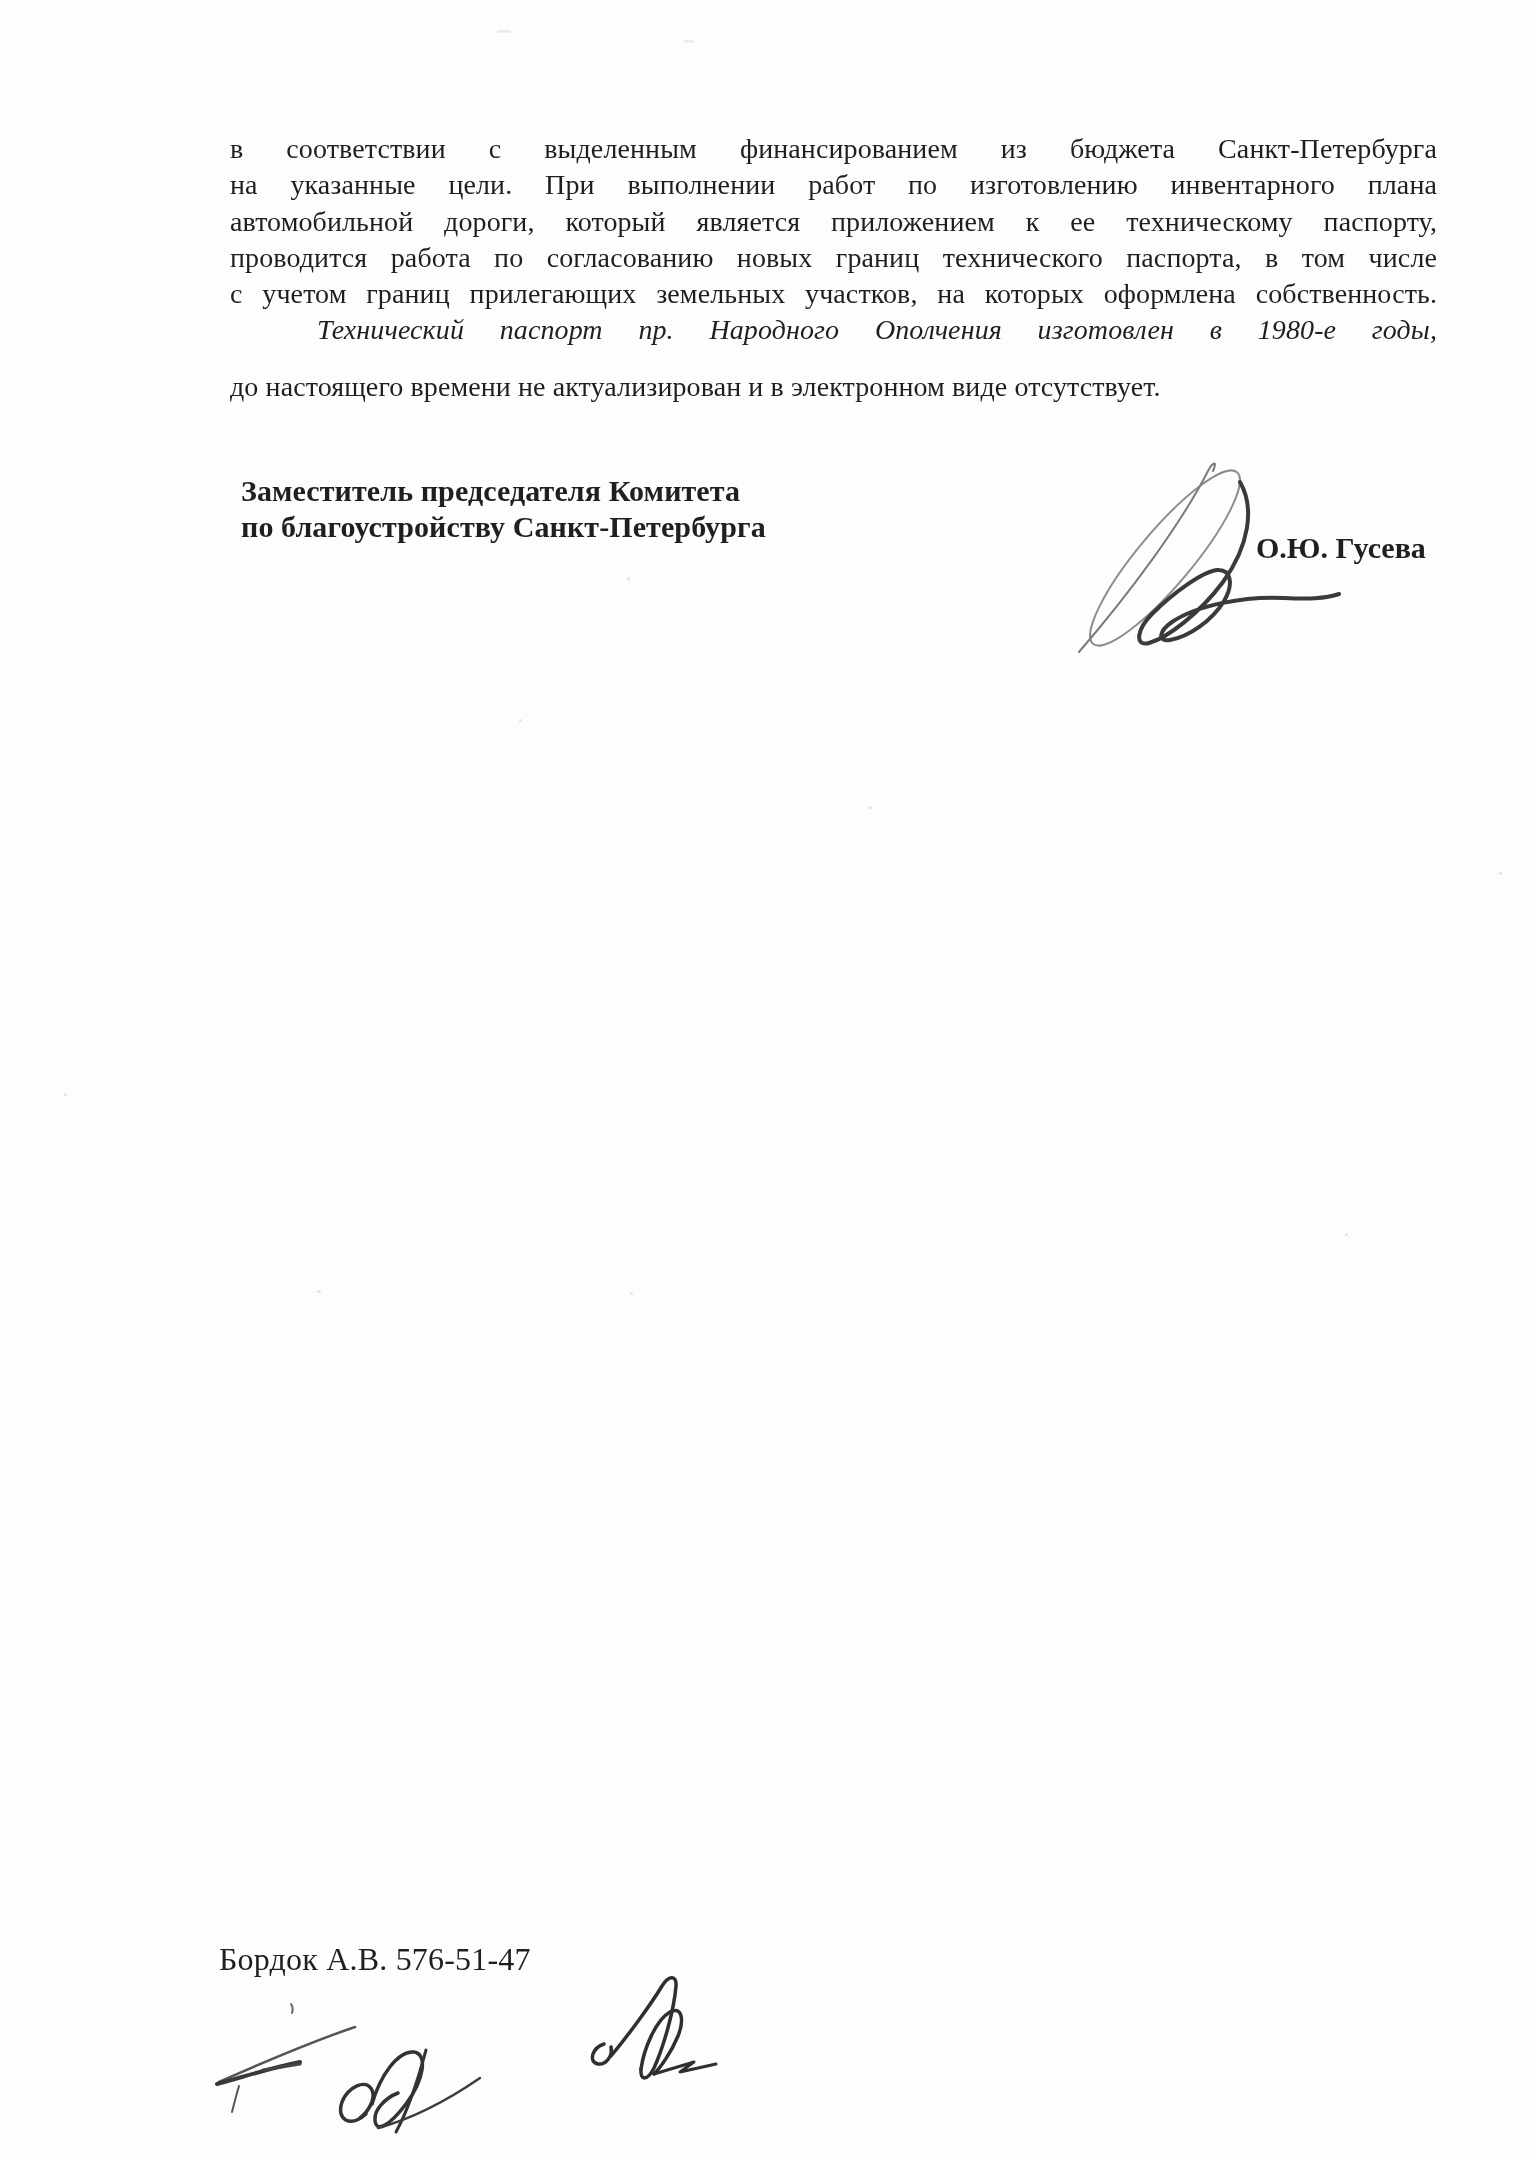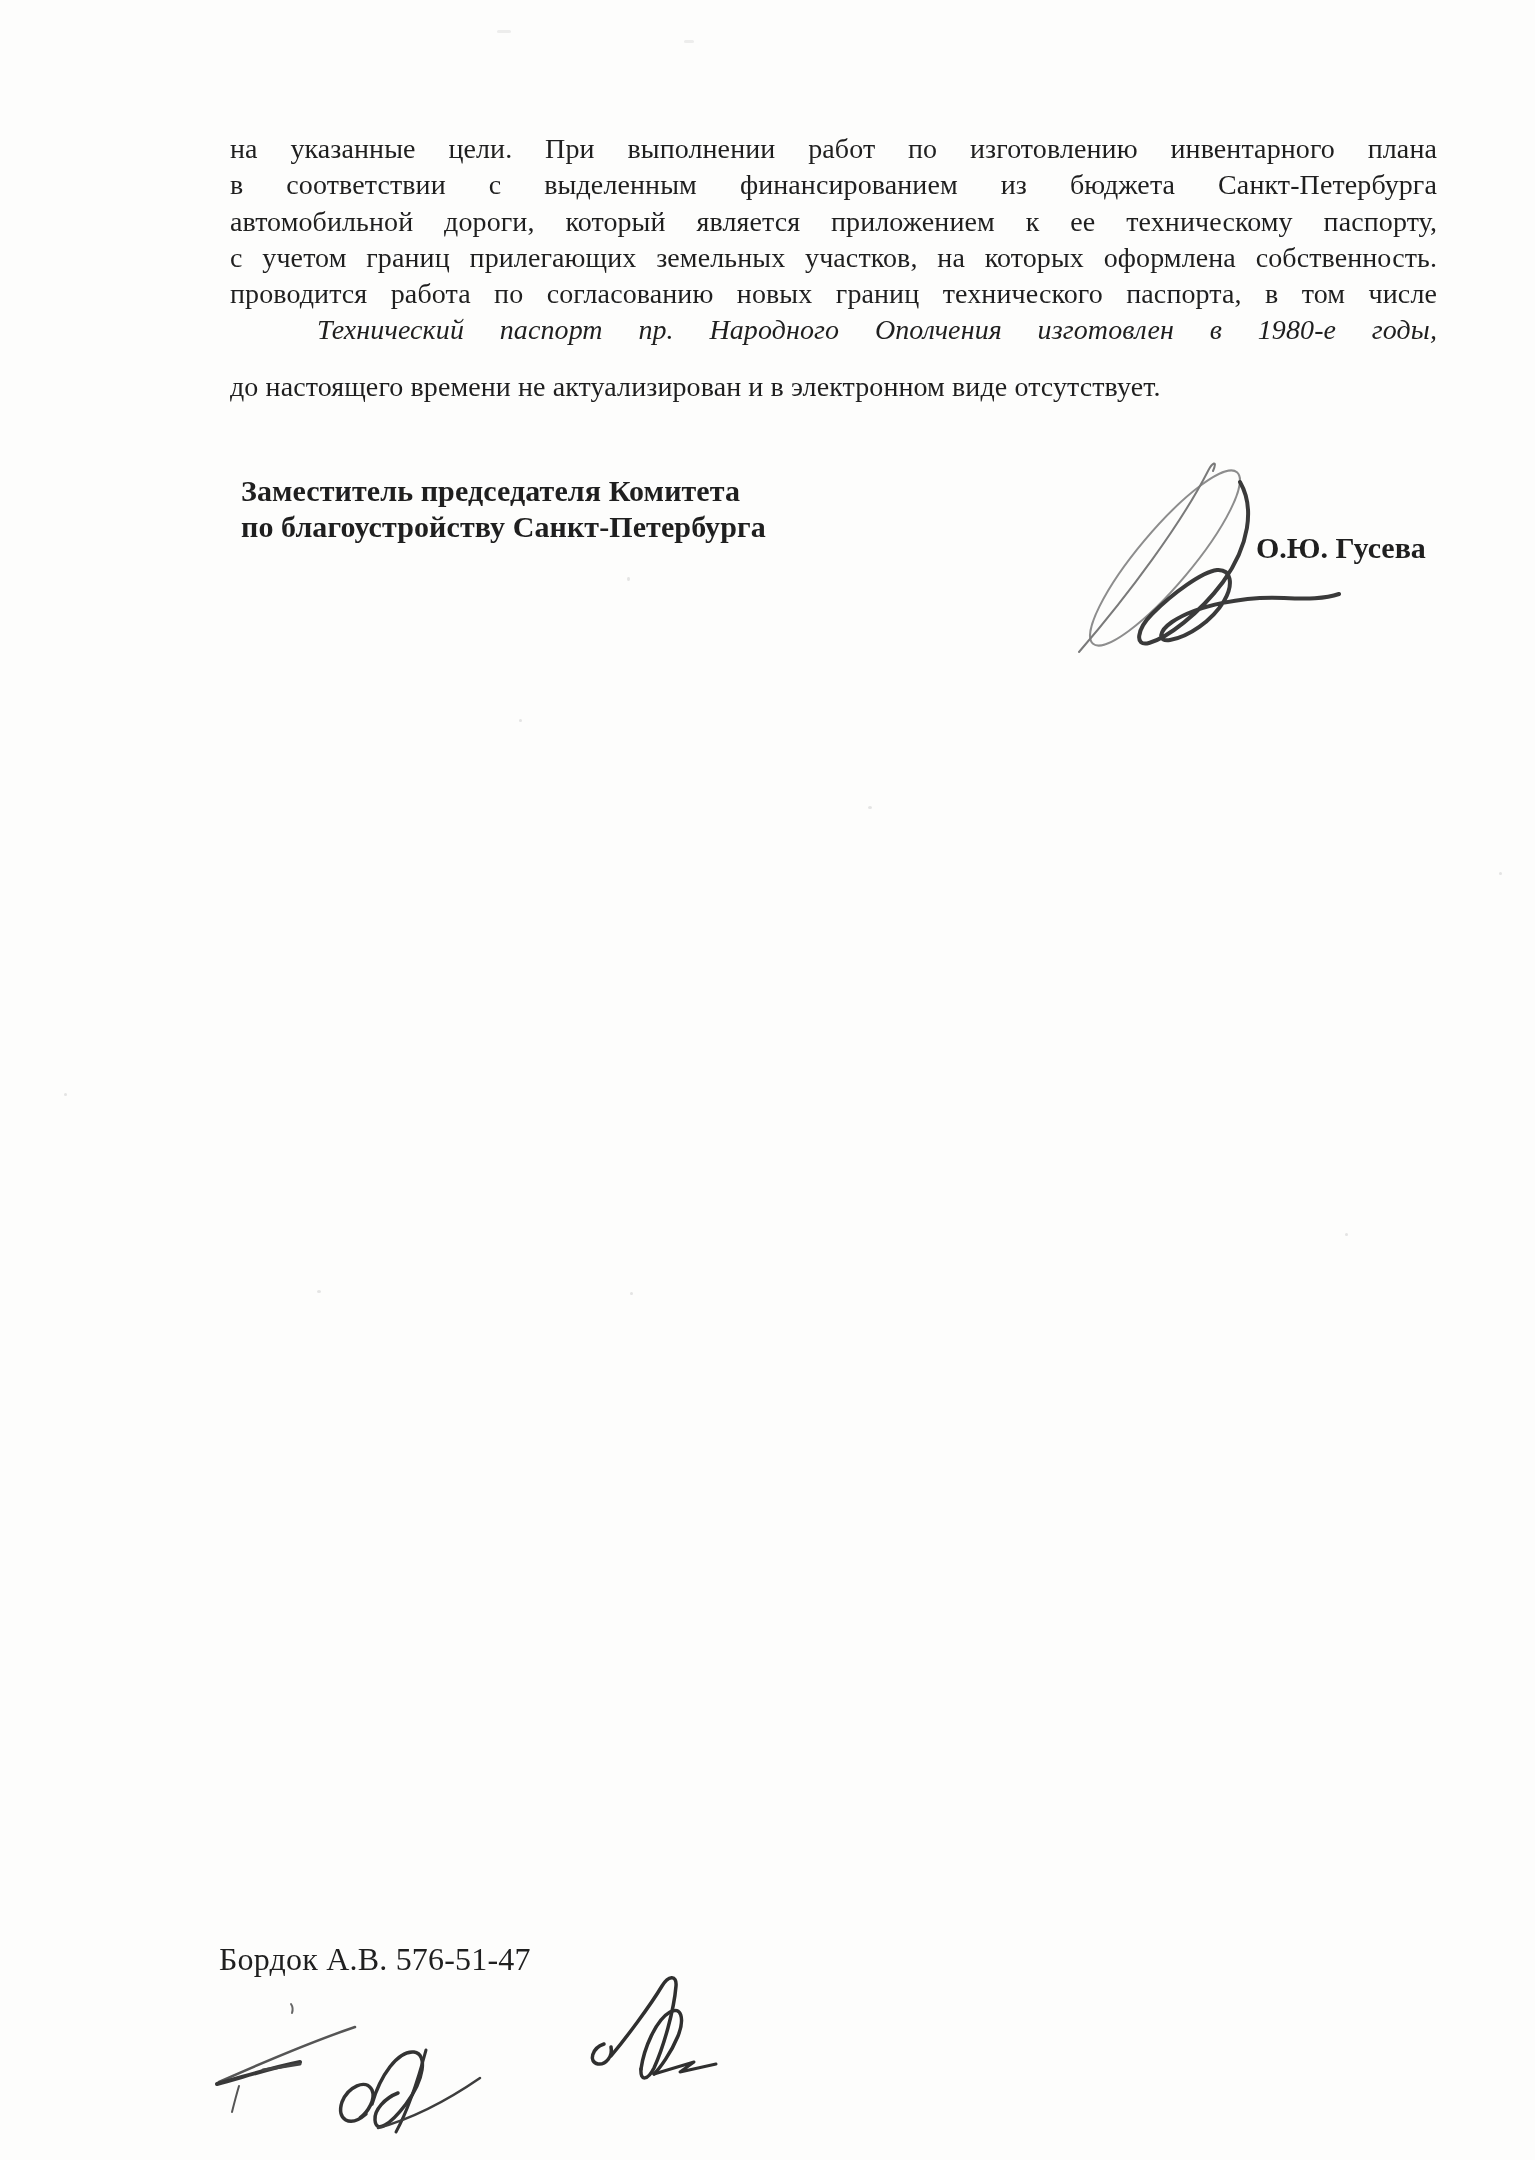--- a/index.html
+++ b/index.html
@@ -63,25 +63,25 @@
     border-radius:50%;
     opacity:.55;
   }
 </style>
 </head>
 <body>
 
 <div class="page">
 
   <div class="body-text">
+    <span class="line just">в соответствии с выделенным финансированием из бюджета Санкт-Петербурга</span>
     <span class="line just">на указанные цели. При выполнении работ по изготовлению инвентарного плана</span>
-    <span class="line just">в соответствии с выделенным финансированием из бюджета Санкт-Петербурга</span>
     <span class="line just">автомобильной дороги, который является приложением к ее техническому паспорту,</span>
+    <span class="line just">проводится работа по согласованию новых границ технического паспорта, в том числе</span>
     <span class="line just">с учетом границ прилегающих земельных участков, на которых оформлена собственность.</span>
-    <span class="line just">проводится работа по согласованию новых границ технического паспорта, в том числе</span>
     <span class="line just indent">Технический паспорт пр. Народного Ополчения изготовлен в 1980-е годы,</span>
     <span class="line plain">до настоящего времени не актуализирован и в электронном виде отсутствует.</span>
   </div>
 
   <div class="sig-block">
     <span class="line">Заместитель председателя Комитета</span>
     <span class="line">по благоустройству Санкт-Петербурга</span>
   </div>
 
   <svg class="sig" style="left:1049px; top:446px;" width="300" height="215" viewBox="0 0 300 215">

